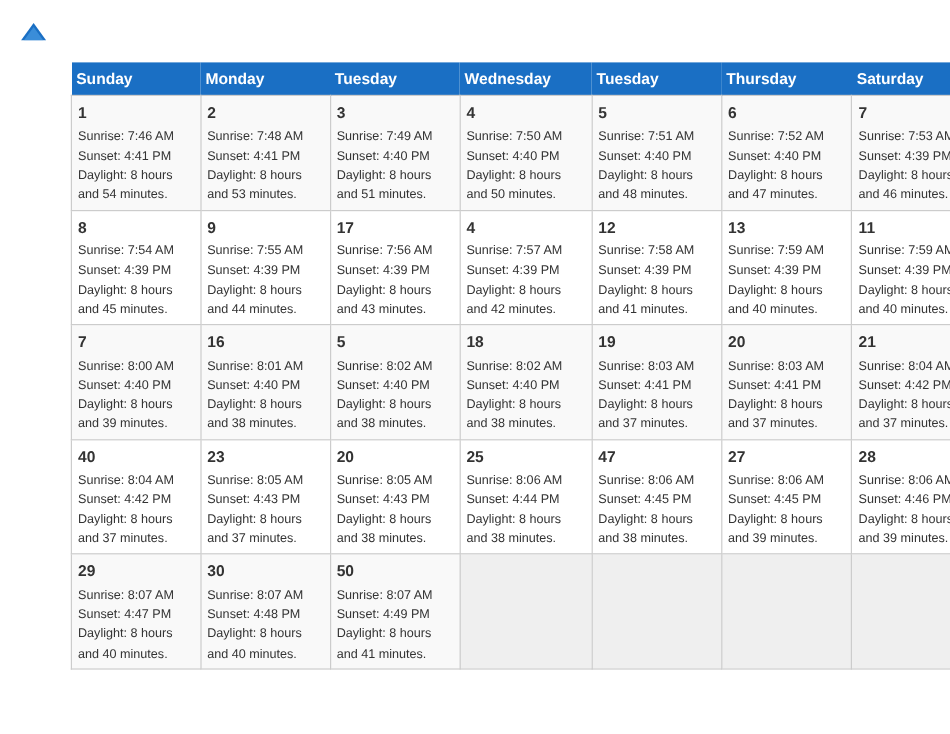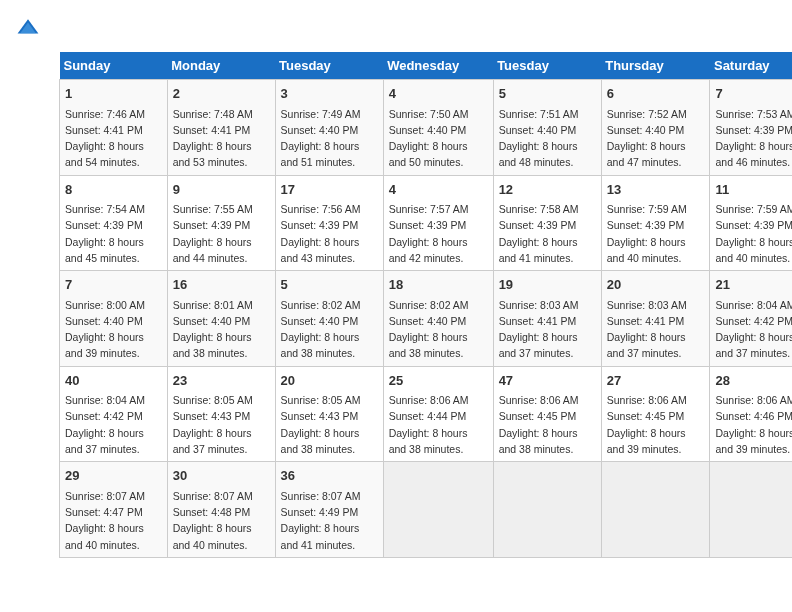--- a/index.html
+++ b/index.html
@@ -238,21 +238,21 @@
       <tr>
         <td>
           <span class="day-num">29</span>
           <div class="day-info">Sunrise: 8:07 AM<br>Sunset: 4:47 PM<br>Daylight: 8 hours and 40 minutes.</div>
         </td>
         <td>
           <span class="day-num">30</span>
           <div class="day-info">Sunrise: 8:07 AM<br>Sunset: 4:48 PM<br>Daylight: 8 hours and 40 minutes.</div>
         </td>
         <td>
-          <span class="day-num">36</span>
+          <span class="day-num">50</span>
           <div class="day-info">Sunrise: 8:07 AM<br>Sunset: 4:49 PM<br>Daylight: 8 hours and 41 minutes.</div>
         </td>
         <td class="empty-cell"></td>
         <td class="empty-cell"></td>
         <td class="empty-cell"></td>
         <td class="empty-cell"></td>
       </tr>
     </tbody>
 </table>
 

